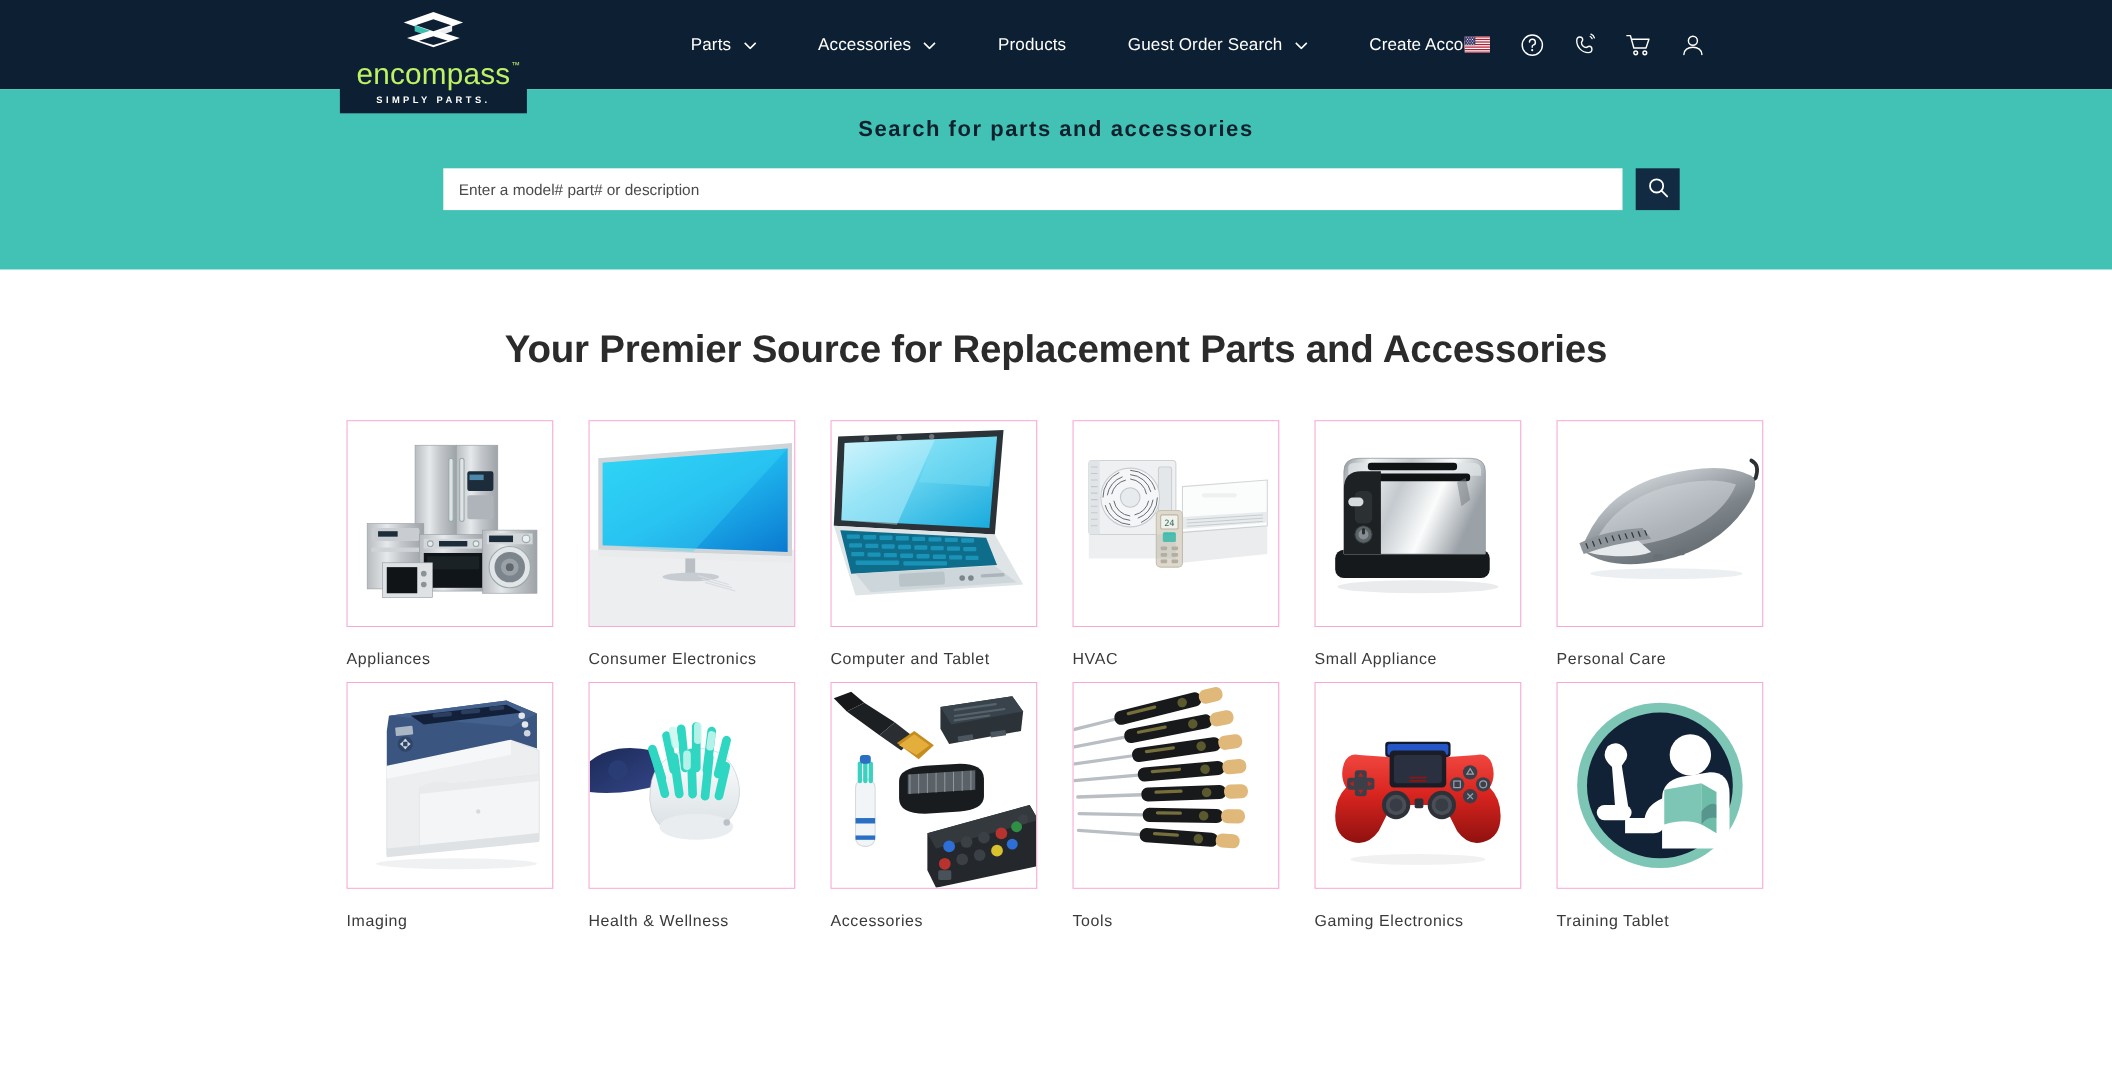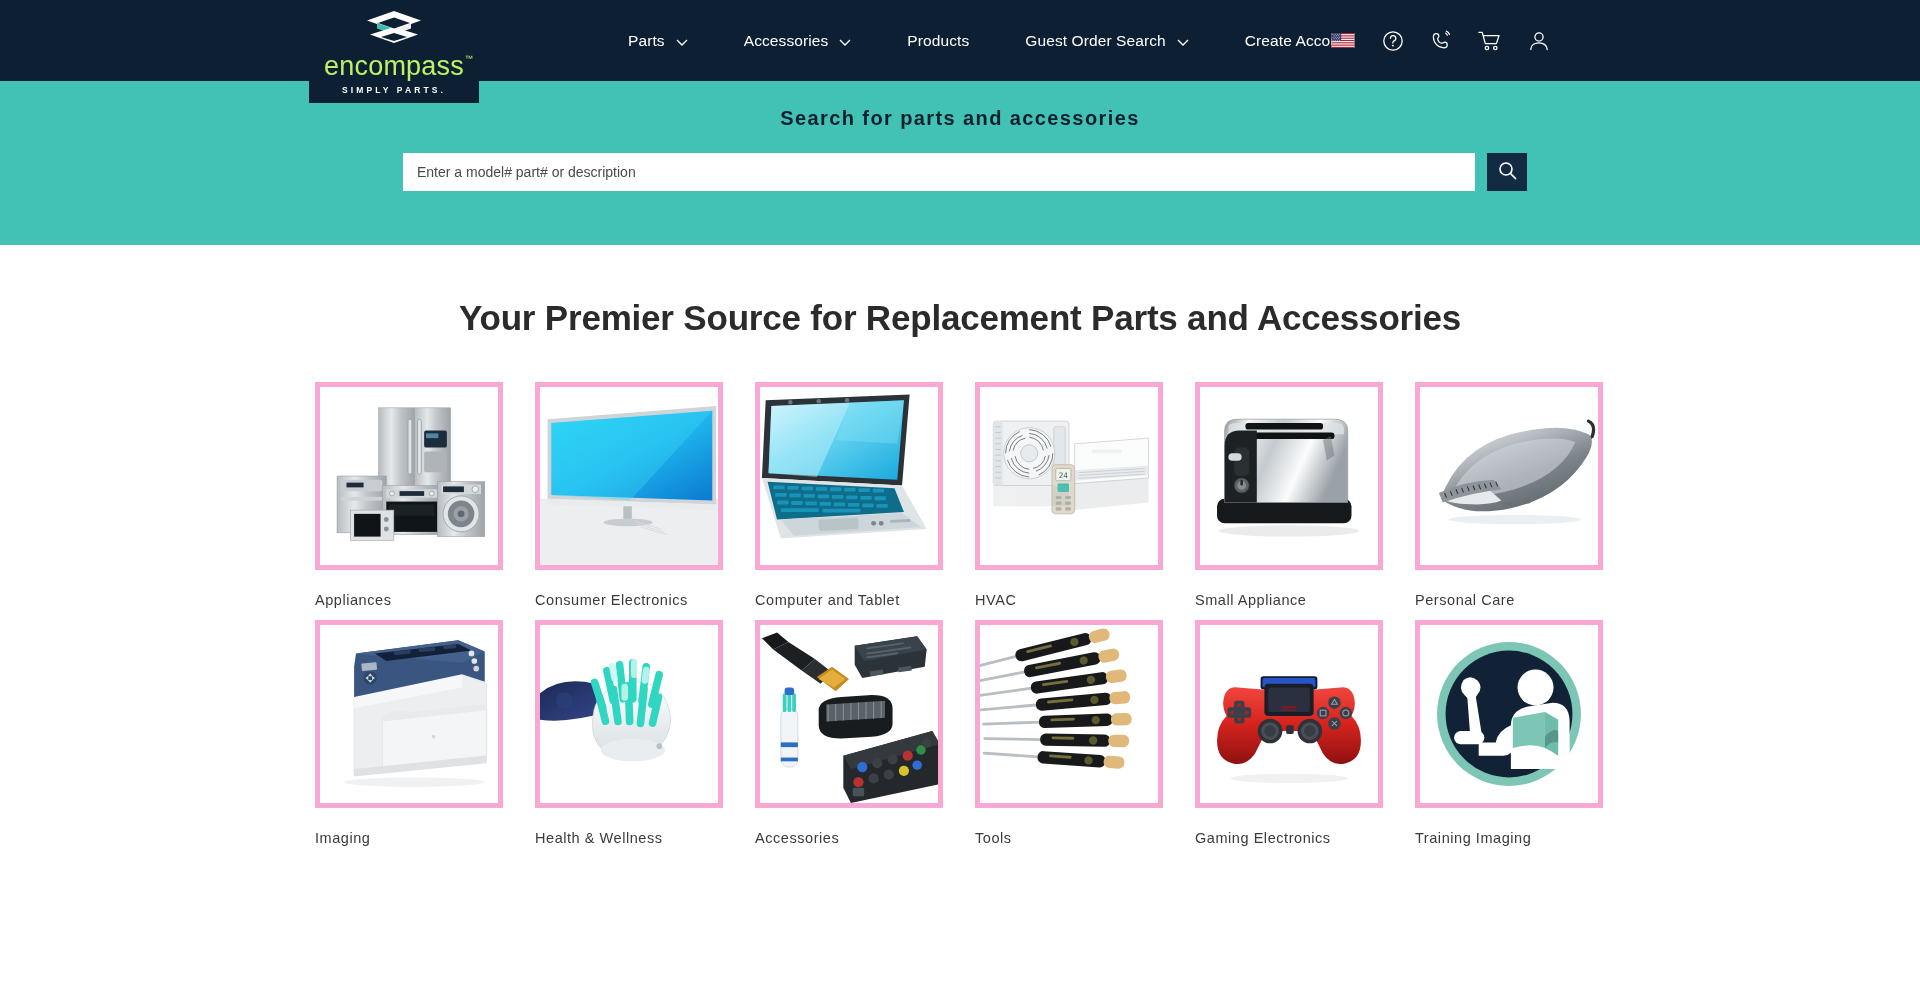--- a/index.html
+++ b/index.html
@@ -167,21 +167,21 @@
     margin: 44px auto 0 auto;
     display: grid;
     grid-template-columns: repeat(6, 188px);
     column-gap: 32px;
     row-gap: 12px;
   }
   .card { cursor: pointer; }
   .card-thumb {
     width: 188px;
     height: 188px;
-    border: 5px solid #f9a8d4;
+    border: 1px solid #f9a8d4;
     background: #ffffff;
     overflow: hidden;
     display: flex;
     align-items: flex-start;
     justify-content: center;
   }
   .card-thumb svg { width: 100%; height: 100%; display: block; }
   .card-label {
     margin-top: 22px;
     font-size: 14.5px;
@@ -873,17 +873,17 @@
 
           <path d="M96 152 L96 106 q0 -16 18 -20 l26 -4 q18 0 18 20 l0 50 z" fill="#ffffff"></path>
 
           <path d="M96 106 q-14 6 -16 18 l-18 0 l0 14 l26 0 q10 0 12 -12 z" fill="#ffffff"></path>
 
           <path d="M98 98 L132 92 L132 130 Q118 124 98 130 Z" fill="#7dc6b6"></path>
           <path d="M132 92 L146 100 L146 138 Q136 132 132 130 Z" fill="#6ebda9"></path>
           <path d="M132 118 q8 -10 14 -6 l0 12 q-8 -2 -14 6 z" fill="#122236" opacity="0.25"></path>
         </svg>
       </div>
-      <div class="card-label">Training Imaging</div>
+      <div class="card-label">Training Tablet</div>
     </div>
 
   </div>
 </div>
 
 </body></html>

